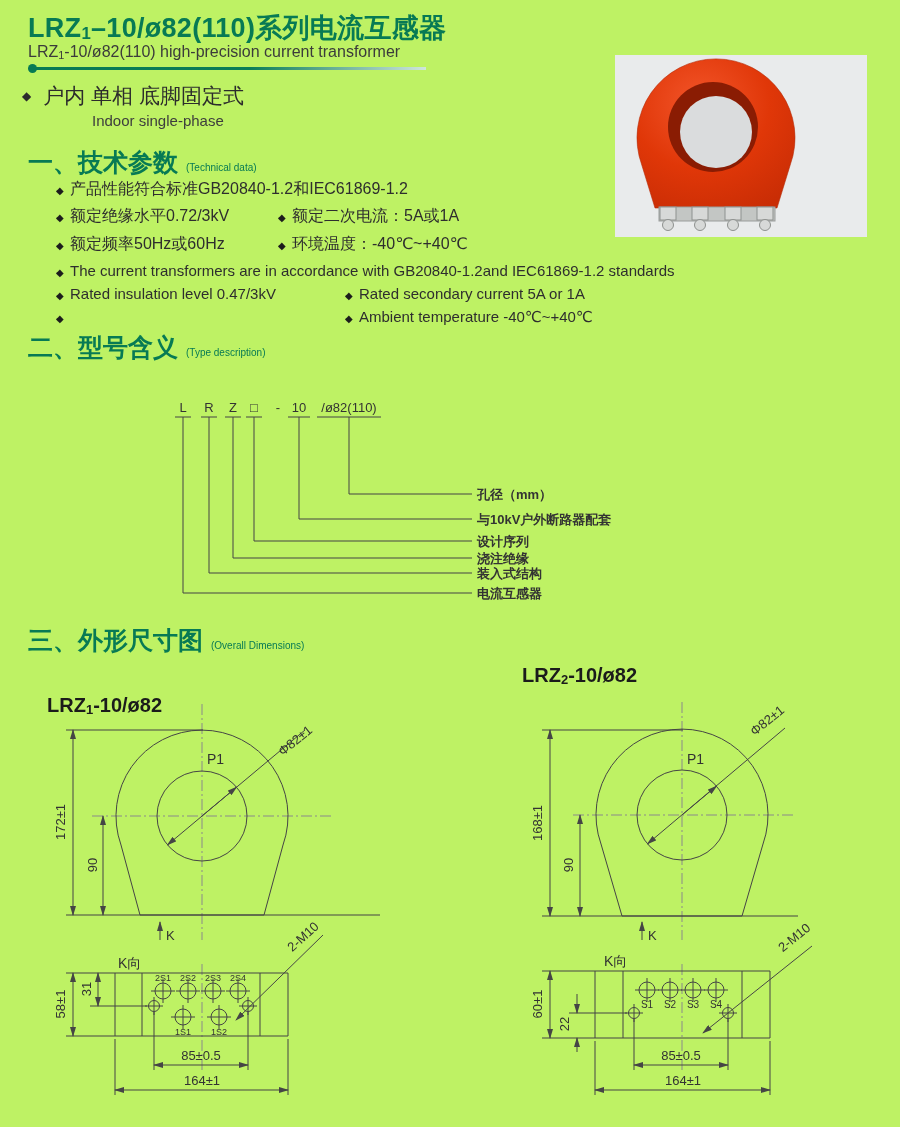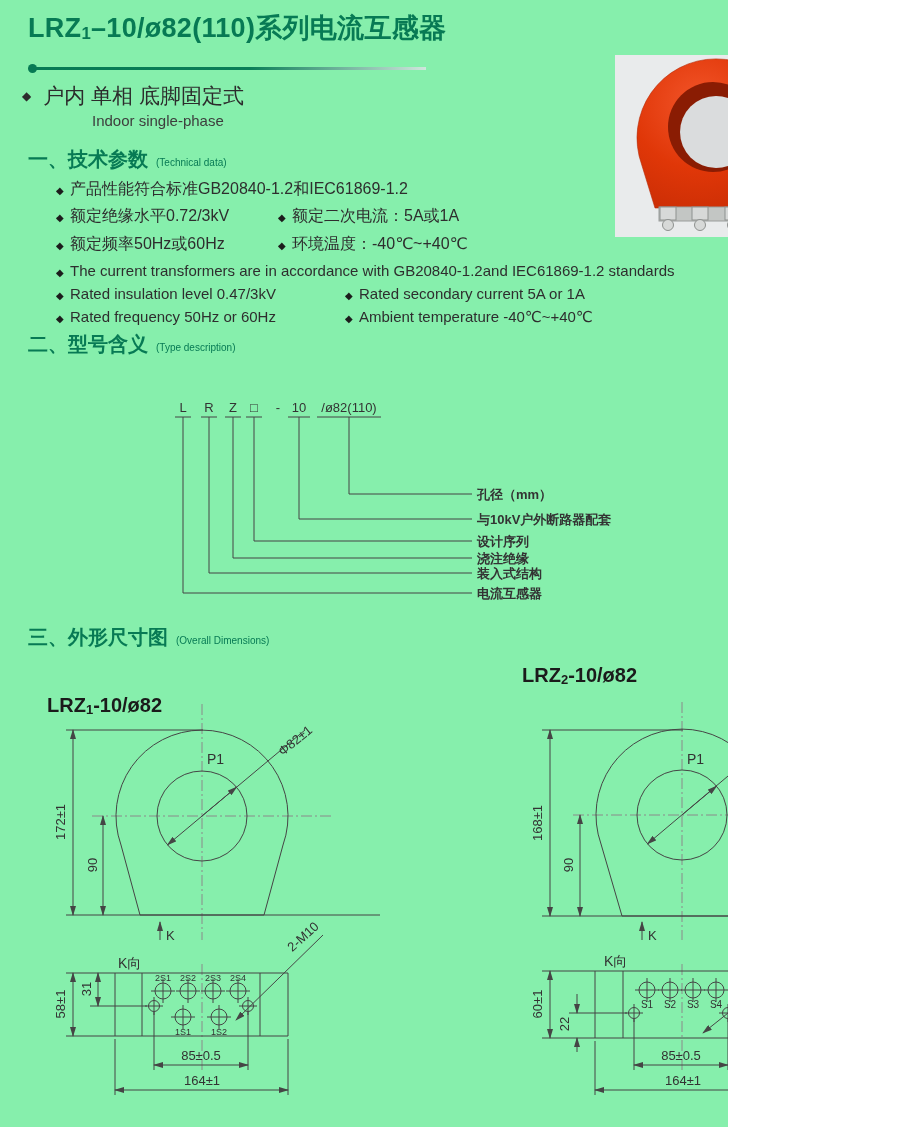--- a/index.html
+++ b/index.html
@@ -1,35 +1,35 @@
 <!DOCTYPE html>
 <html><head>
 <meta charset="utf-8">
 <style>
   html,body{margin:0;padding:0;background:#fff;}
-  .page{position:relative;width:728px;height:1127px;background:#86efac;overflow:hidden;
+  .page{position:relative;width:900px;height:1127px;background:#bef264;overflow:hidden;
         font-family:"Liberation Sans","DejaVu Sans",sans-serif;color:#2e2e2e;}
   .abs{position:absolute;}
 
   
   .title{left:28px;top:10px;font-size:27px;font-weight:bold;color:#077a54;letter-spacing:.3px;}
   .tsub{font-size:.62em;position:relative;top:2px;}
   .subtitle{left:28px;top:43px;font-size:16px;color:#3b3b3b;}
   .ssub{font-size:.68em;position:relative;top:2px;}
   .divider{left:28px;top:64px;width:400px;height:10px;}
   .divider .dot{position:absolute;left:0;top:0;width:9px;height:9px;border-radius:50%;background:#077a54;}
   .divider .line{position:absolute;left:6px;top:3px;width:392px;height:3px;
         background:linear-gradient(to right,#077a54 0%,#0a7d57 55%,#cfe6dc 100%);}
   .ptype{left:22px;top:82px;font-size:21px;color:#2c2c2c;}
   .ptype .diam{font-size:12px;margin-right:12px;position:relative;top:-3px;}
   .ptype-en{left:48px;top:112px;font-size:15px;color:#3d3d3d;margin-left:44px;}
 
   
   .h2{color:#077a54;}
-  .h2 .zh{font-size:20px;font-weight:bold;}
+  .h2 .zh{font-size:25px;font-weight:bold;}
   .h2 .en{font-size:10px;margin-left:8px;}
 
   
   .rows{left:56px;top:178px;width:820px;}
   .row{position:absolute;display:flex;white-space:nowrap;}
   .cell{display:flex;}
   .blt{width:14px;font-size:10px;position:relative;top:2px;color:#1c1c1c;flex:none;}
   .cn{font-size:16px;line-height:22px;}
   .en16{font-size:15px;line-height:21px;}
   .w-cn{width:222px;}
@@ -50,20 +50,21 @@
   .dwg marker path{fill:#454545;stroke:none;}
   .tk{font-size:15px;}
   .tlabel{font-size:15px;font-weight:bold;fill:#333;}
 </style>
 </head>
 <body>
 
 <div class="page">
 
   <div class="abs title"><span>LRZ</span><span class="tsub">1</span><span>–10/ø82(110)系列电流互感器</span></div>
+  <div class="abs subtitle"><span>LRZ</span><span class="ssub">1</span><span>-10/ø82(110)  high-precision current transformer</span></div>
   <div class="abs divider">
     <div class="dot"></div>
     <div class="line"></div>
   </div>
   <div class="abs ptype"><span class="diam">◆</span><span>户内 单相 底脚固定式</span></div>
   <div class="abs ptype-en">Indoor single-phase</div>
 
   <div class="abs" style="left:615px;top:55px;">
     <svg width="252" height="182" viewBox="0 0 252 182">
       <defs>
@@ -134,21 +135,20 @@
           <span>Rated insulation level 0.47/3kV</span>
         </div>
       <div class="cell">
           <span class="blt">◆</span>
           <span>Rated secondary current 5A or 1A</span>
         </div>
     </div>
     <div class="row en16" style="top:128px;">
       <div class="cell w-en">
           <span class="blt">◆</span>
-          <span>Rated frequency 50Hz or 60Hz</span>
         </div>
       <div class="cell">
           <span class="blt">◆</span>
           <span>Ambient temperature -40℃~+40℃</span>
         </div>
     </div>
   </div>
 
   <div class="abs h2" style="left:28px;top:331px;">
     <span class="zh">二、型号含义</span><span class="en">(Type description)</span>

